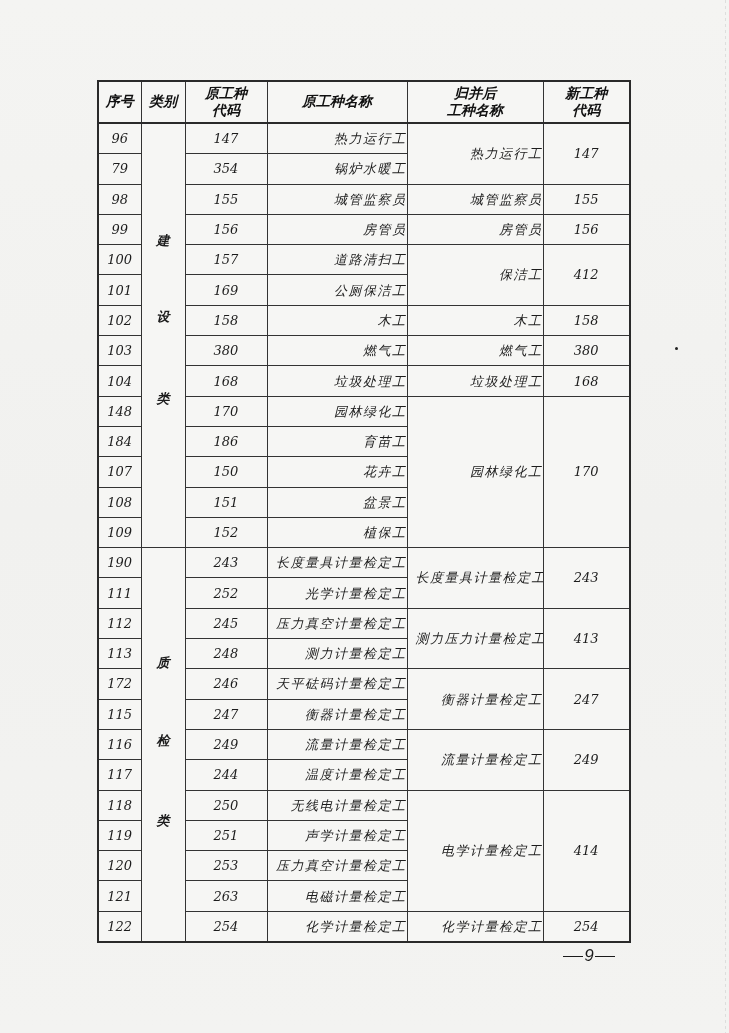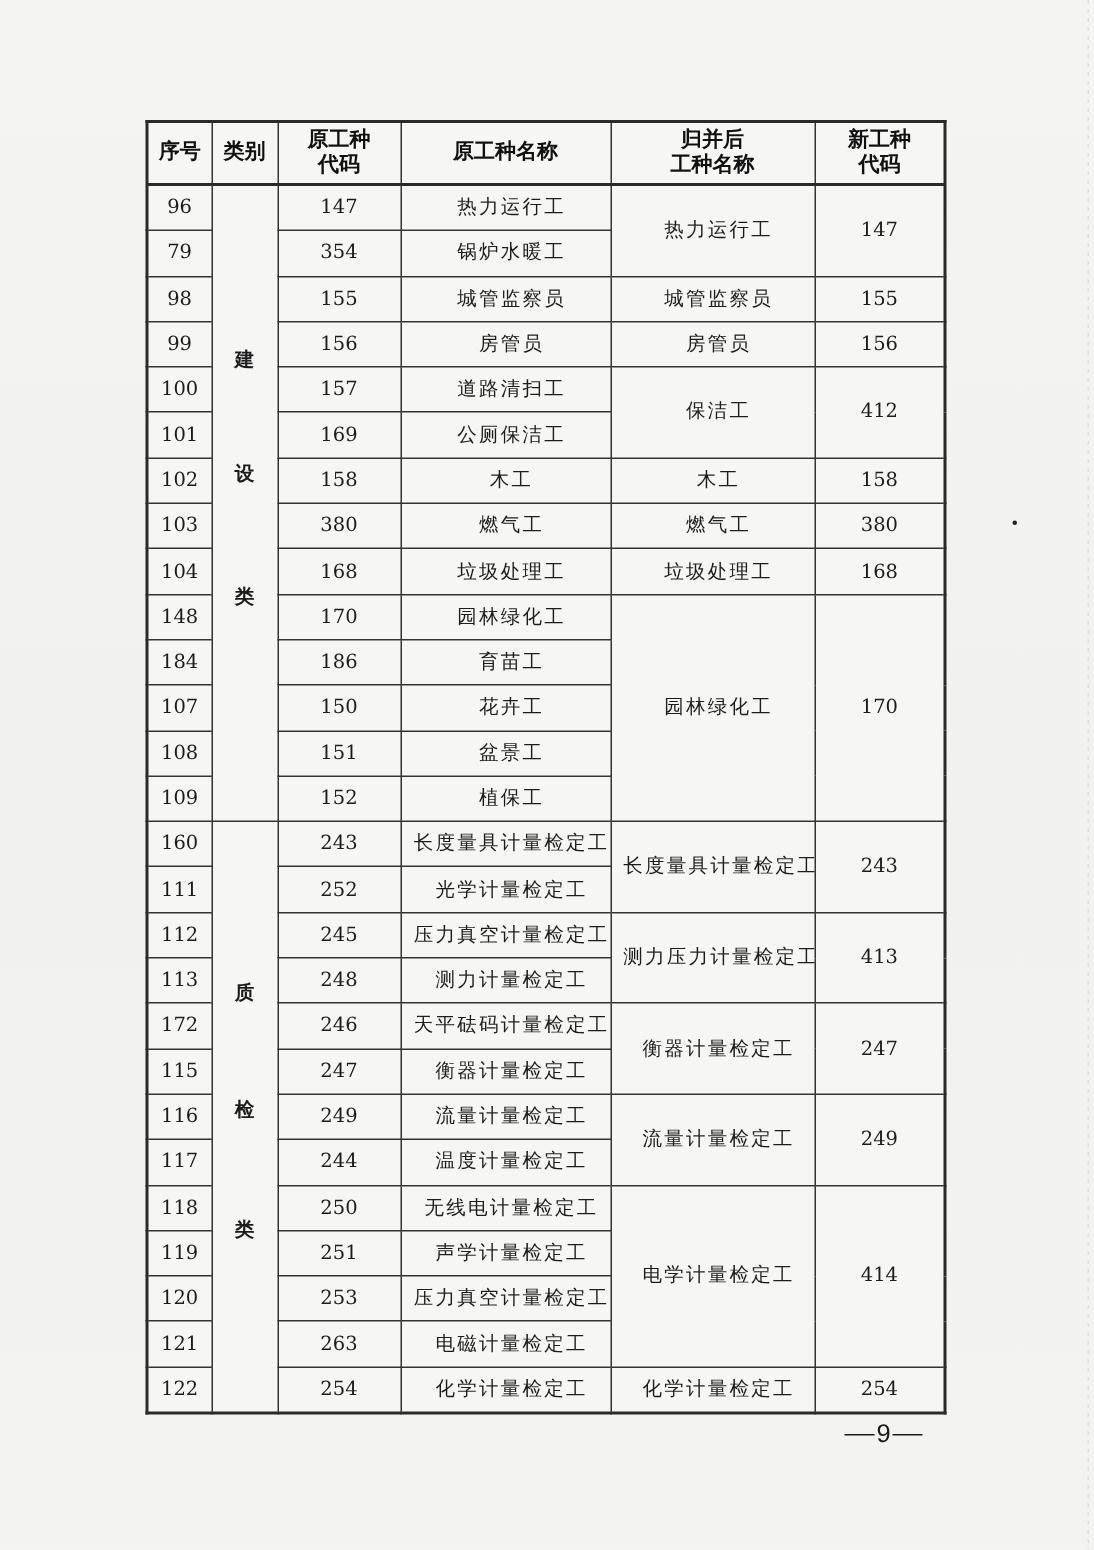--- a/index.html
+++ b/index.html
@@ -13,20 +13,21 @@
       position: relative;
       overflow: hidden;
       font-family: "DejaVu Serif", "Liberation Serif", serif;
       color: #1c1c1c;
     }
     .page {
       position: absolute;
       left: 0; top: 0;
       width: 729px; height: 1033px;
       background: linear-gradient(180deg, #f4f4f2 0%, #f1f1ef 50%, #f3f3f1 100%);
+      font-style: italic;
     }
     .page-edge {
       position: absolute;
       right: 3px; top: 0;
       width: 1px; height: 1033px;
       background: repeating-linear-gradient(180deg, #cfcfcf 0px, #cfcfcf 3px, transparent 3px, transparent 6px);
       opacity: 0.6;
     }
     .speck {
       position: absolute;
@@ -72,21 +73,21 @@
     }
     table.jobs tbody td {
       height: 29.3px;
     }
     td.seq, td.code, td.newcode {
       text-align: center;
       font-family: "DejaVu Serif", "Liberation Serif", serif;
       font-size: 13px;
     }
     td.name, td.merged {
-      text-align: center;
+      text-align: right;
       padding-left: 8px !important;
       font-size: 12.5px;
       letter-spacing: 1.5px;
       font-family: "DejaVu Sans", "Liberation Sans", sans-serif;
     }
     td.cat {
       vertical-align: top;
       position: relative;
       border-right: 2px solid #555;
     }
@@ -246,21 +247,21 @@
           <td class="seq">108</td>
           <td class="code">151</td>
           <td class="name">盆景工</td>
         </tr>
         <tr>
           <td class="seq">109</td>
           <td class="code">152</td>
           <td class="name">植保工</td>
         </tr>
         <tr>
-          <td class="seq">160</td>
+          <td class="seq">190</td>
           <td class="cat" rowspan="13">
             <div class="cat-chars" style="height: 380.9px;">
               <span class="cat-char" style="top: 108px;">质</span>
               <span class="cat-char" style="top: 186px;">检</span>
               <span class="cat-char" style="top: 266px;">类</span>
             </div>
           </td>
           <td class="code">243</td>
           <td class="name">长度量具计量检定工</td>
           <td class="merged" rowspan="2">长度量具计量检定工</td>

